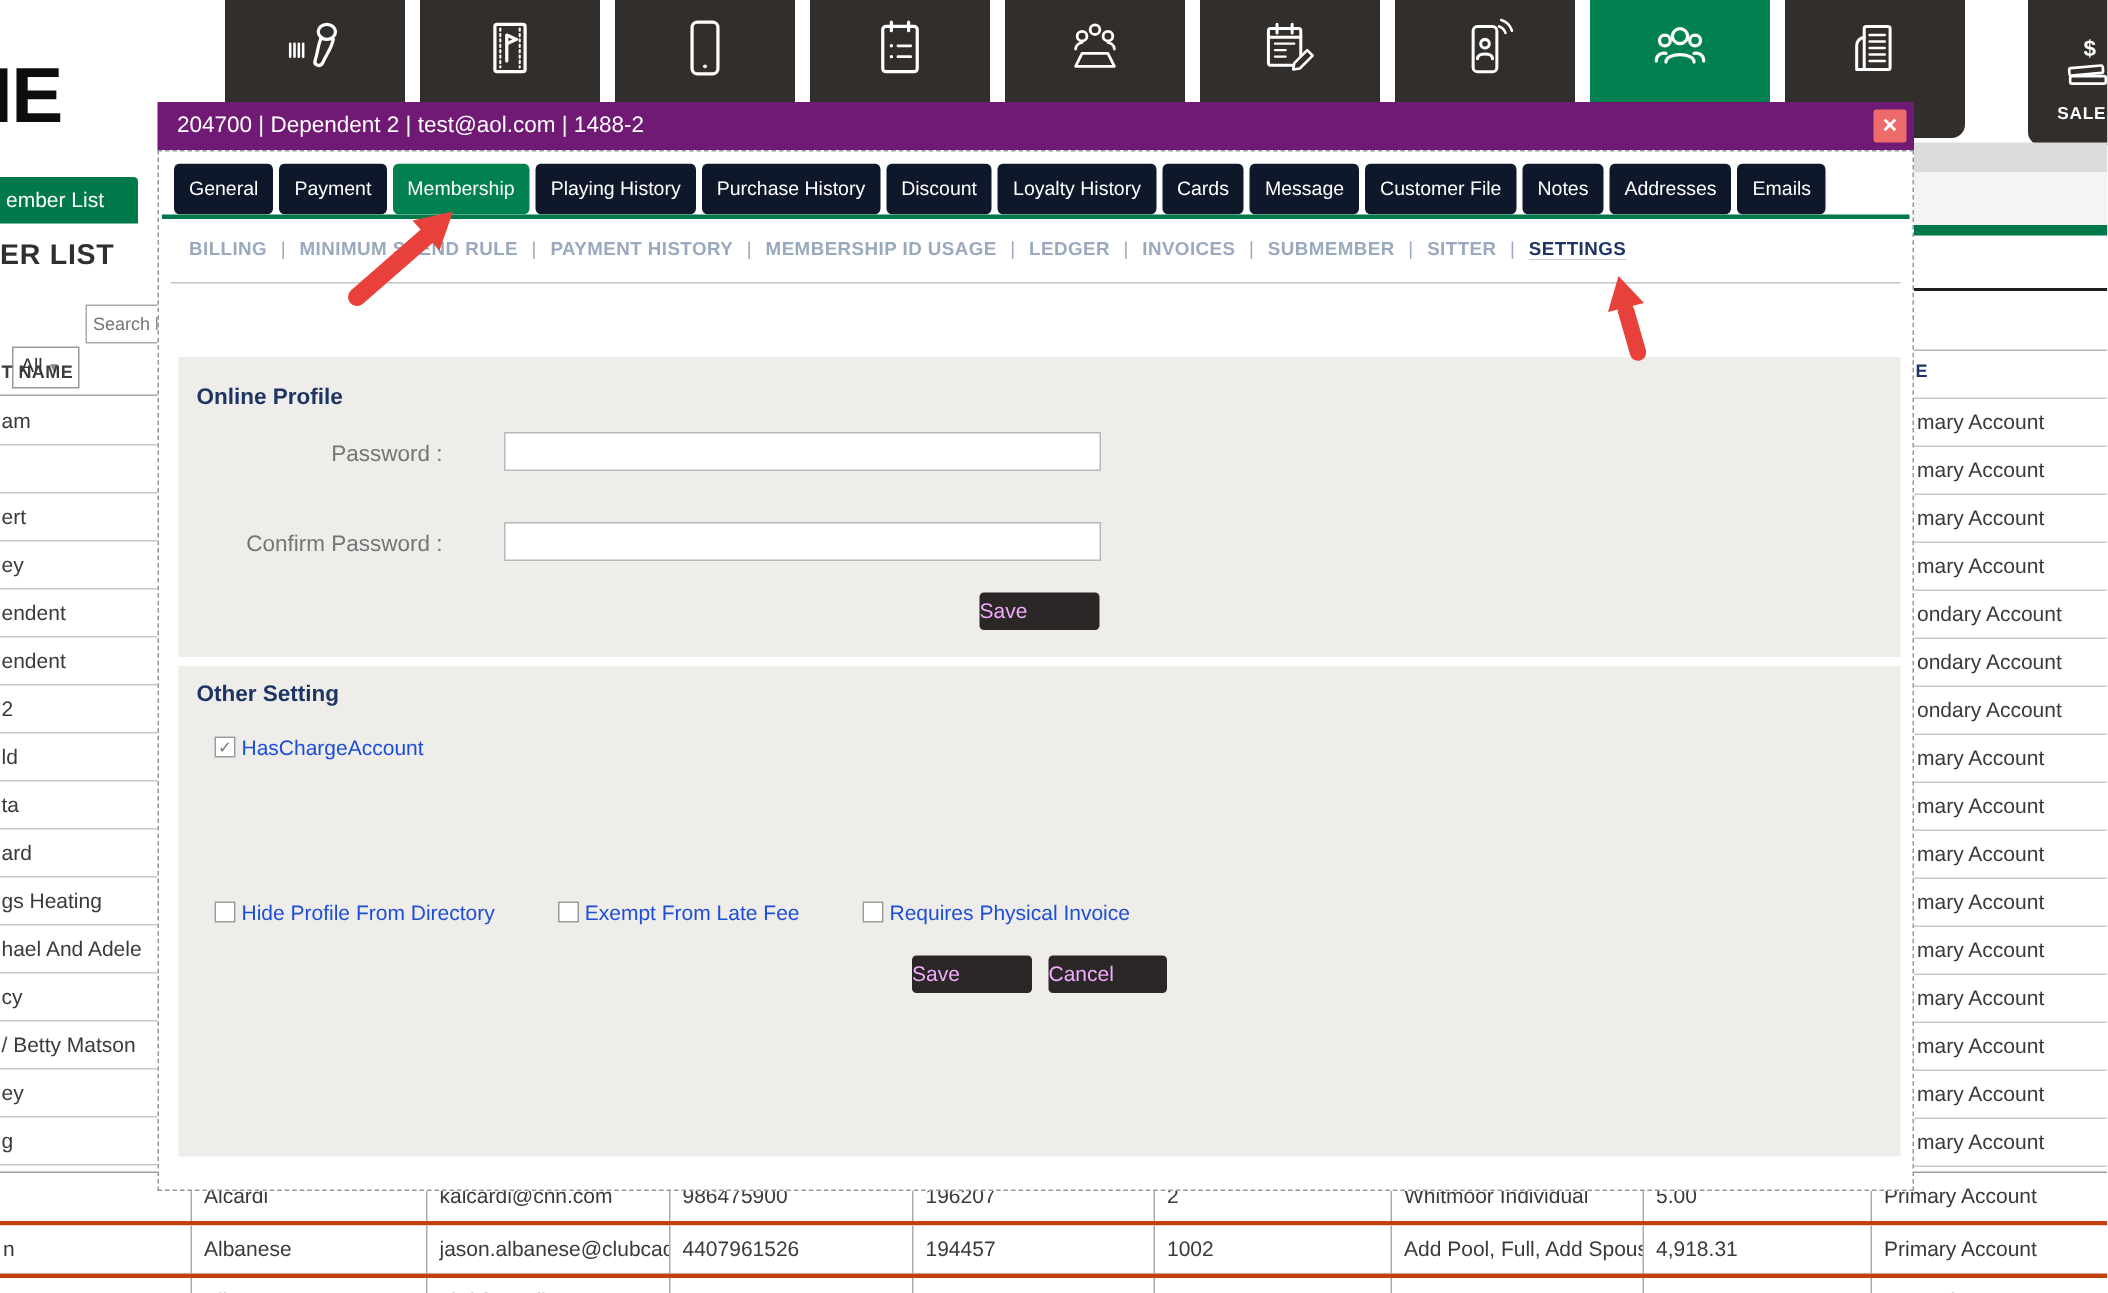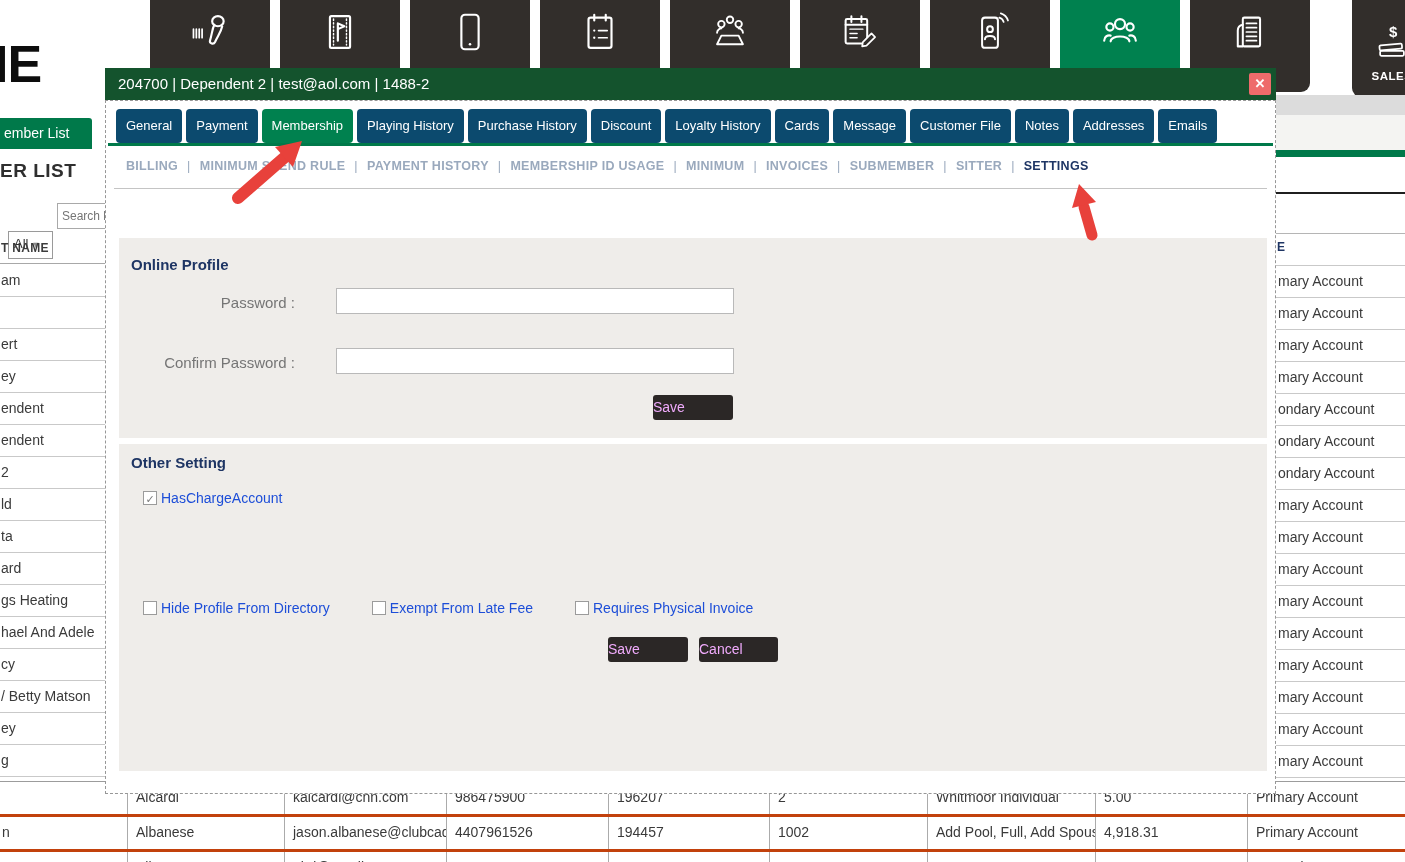--- a/index.html
+++ b/index.html
@@ -39,25 +39,25 @@
 
   
   .btable{position:absolute;left:0;top:781px;width:1405px;z-index:5;border-top:1px solid #9c9c9c;--cols:128px 157px 162px 162px 161px 158px 168px 152px 157px;}
   .trow{display:grid;grid-template-columns:var(--cols);height:32px;border-bottom:3px solid #c2410c;background:#fff;cursor:pointer;}
   .cell{border-right:1px solid #ababab;padding:0 8px;line-height:31px;font-size:14px;color:#3a3a3a;overflow:hidden;white-space:nowrap;}
   .cell:first-child{padding-left:2px;}
   .cell:last-child{border-right:none;}
 
   
   .modal{position:absolute;left:105px;top:68px;width:1171px;height:726px;z-index:10;}
-  .mhead{position:absolute;left:0;top:0;width:100%;height:32px;background:#14532d;color:#fff;font-size:15px;line-height:32px;padding-left:13px;box-sizing:border-box;}
+  .mhead{position:absolute;left:0;top:0;width:100%;height:32px;background:#701a75;color:#fff;font-size:15px;line-height:32px;padding-left:13px;box-sizing:border-box;}
   .mclose{position:absolute;right:5px;top:5px;width:22px;height:22px;background:#ee6b6b;color:#fff;text-align:center;line-height:22px;font-size:13px;font-weight:bold;border-radius:2px;cursor:pointer;}
   .mbody{position:absolute;left:0;top:32px;right:0;bottom:0;background:#fff;border:1px dashed #979797;box-sizing:border-box;}
   .mtabs{position:absolute;left:10px;right:6px;top:8px;height:34px;display:flex;gap:4px;white-space:nowrap;overflow:hidden;}
-  .mtab{background:#0c4a6e;color:#fff;font-size:13px;line-height:34px;padding:0 10px;border-radius:4px;cursor:pointer;}
+  .mtab{background:#0f172a;color:#fff;font-size:13px;line-height:34px;padding:0 10px;border-radius:4px;cursor:pointer;}
   .mtab.active{background:#00814f;}
   .tab-underline{position:absolute;left:2px;right:2px;top:42px;height:3px;background:#00794a;}
   .msubnav{position:absolute;left:20px;top:58px;right:8px;display:flex;align-items:center;gap:9px;font-size:12.5px;font-weight:bold;letter-spacing:.3px;white-space:nowrap;overflow:hidden;}
   .snav{color:#9aa9bd;cursor:pointer;}
   .snav.active{color:#1e3564;text-decoration:underline;text-underline-offset:3px;}
   .sep{color:#9aa9bd;font-weight:normal;}
   .hline{position:absolute;left:8px;right:8px;top:87px;height:1px;background:#c4c4c4;}
   .sect{position:absolute;left:13px;width:1148px;background:#efedea;}
   .sect1{top:137px;height:200px;}
   .sect2{top:343px;height:327px;}
@@ -274,21 +274,21 @@
       <div class="tab-underline"></div>
       <div class="msubnav">
           <span class="snav">BILLING</span>
           <span class="sep">|</span>
           <span class="snav">MINIMUM SPEND RULE</span>
           <span class="sep">|</span>
           <span class="snav">PAYMENT HISTORY</span>
           <span class="sep">|</span>
           <span class="snav">MEMBERSHIP ID USAGE</span>
           <span class="sep">|</span>
-          <span class="snav">MINIMUM</span>
+          <span class="snav">LEDGER</span>
           <span class="sep">|</span>
           <span class="snav">INVOICES</span>
           <span class="sep">|</span>
           <span class="snav">SUBMEMBER</span>
           <span class="sep">|</span>
           <span class="snav">SITTER</span>
           <span class="sep">|</span>
           <span class="snav active">SETTINGS</span>
         </div>
       <div class="hline"></div>

